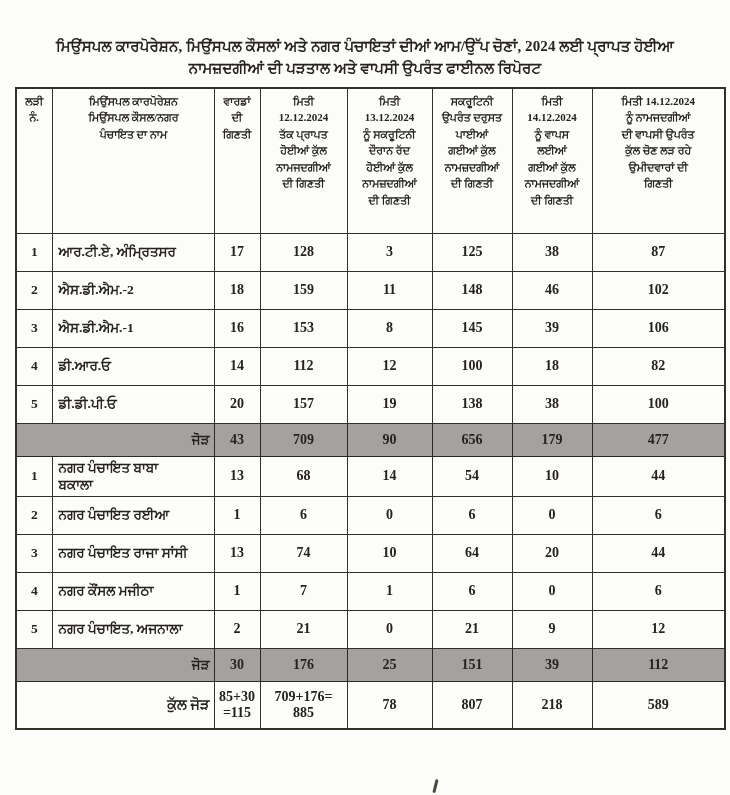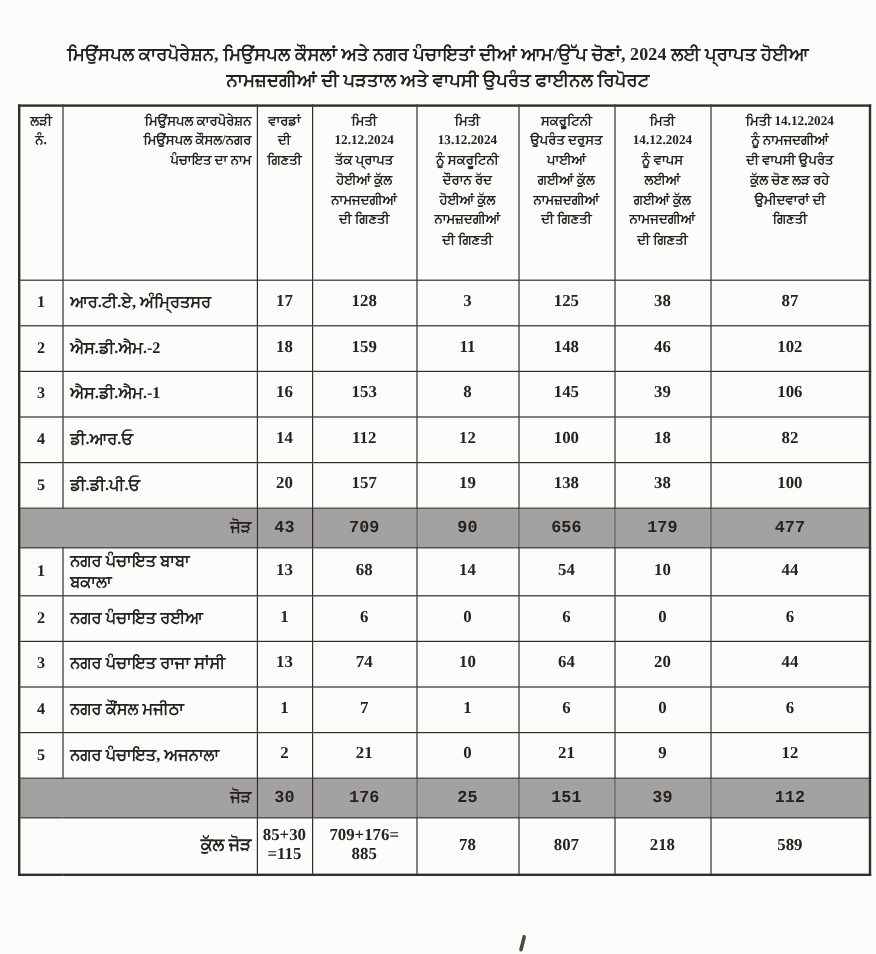--- a/index.html
+++ b/index.html
@@ -38,39 +38,39 @@
   thead th {
     height: 138px;
     vertical-align: top;
     text-align: center;
     font-size: 11px;
     font-weight: bold;
     line-height: 1.5;
     white-space: pre-line;
     padding-top: 4px;
   }
-  thead th.left { text-align: right; padding-left: 5px; }
+  thead th.left { text-align: center; padding-left: 5px; }
 
   tr.section-row { height: 26px; }
   tr.section-row td.section-label {
     font-size: 13px; font-weight: bold; padding-left: 5px;
     white-space: nowrap;
   }
   .shade { background: #a3a2a0; }
 
   tr.data-row { height: 38px; }
   td.sno { text-align: center; font-size: 13.5px; font-weight: 600; }
   td.name {
     font-size: 13.5px; font-weight: bold; padding-left: 6px;
     line-height: 1.3; white-space: pre-line;
   }
   td.val { text-align: center; font-size: 14px; font-weight: 600; }
 
   tr.total-row { height: 33px; }
-  tr.total-row td { border-color: #2c2925; font-family: Liberation Mono, monospace; }
+  tr.total-row td { border-color: #2c2925; }
   td.total-label {
     text-align: right; font-size: 13.5px; font-weight: bold; padding-right: 4px;
   }
 
   tr.grand-row { height: 48px; }
   tr.grand-row td.total-label { font-size: 14.5px; }
   tr.grand-row td.val { font-weight: bold; white-space: pre-line; line-height: 1.15; }
 
   .pen-mark {
     position: absolute;

